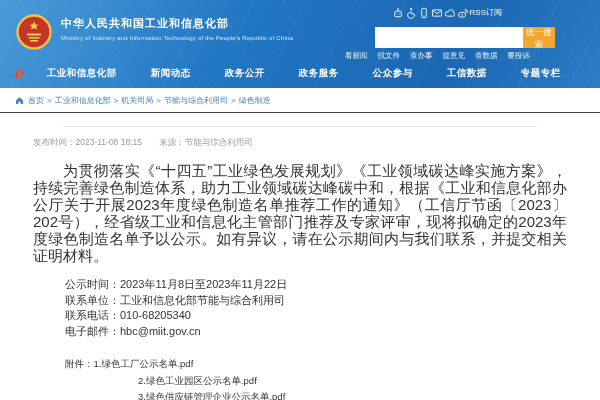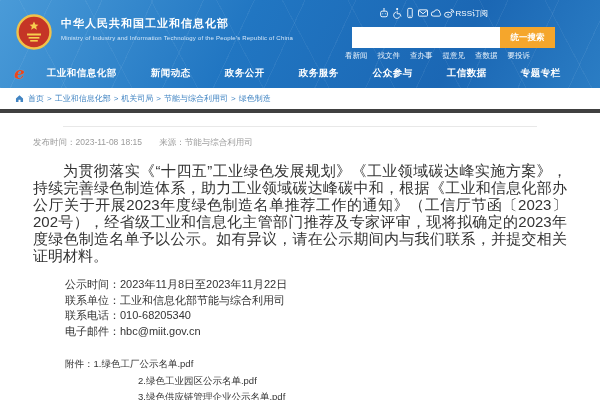--- a/index.html
+++ b/index.html
@@ -16,39 +16,39 @@
     background:
       repeating-linear-gradient(115deg, rgba(255,255,255,0.06) 0 1px, transparent 1px 46px),
       repeating-linear-gradient(62deg, rgba(255,255,255,0.05) 0 1px, transparent 1px 58px);
   }
   .banner-left { position: absolute; left: 16px; top: 10px; display: flex; align-items: flex-start; z-index: 2; }
   .emblem { width: 36px; height: 36px; margin-top: 4px; }
   .titles { margin-left: 9px; }
   .site-title { color: #ffffff; font-size: 11px; font-weight: bold; letter-spacing: 1px; margin-top: 6px; cursor: pointer; }
   .site-subtitle { color: #d8e9f9; font-size: 6px; margin-top: 4px; letter-spacing: 0.2px; }
 
-  .utility-row { position: absolute; right: 112px; top: 7px; display: flex; align-items: center; gap: 1px; z-index: 2; }
+  .utility-row { position: absolute; right: 98px; top: 7px; display: flex; gap: 1px; z-index: 2; }
   .utility-row svg { width: 12px; height: 12px; display: block; cursor: pointer; }
   .rss { color: #ffffff; font-size: 8px; cursor: pointer; }
 
   .search-row { position: absolute; right: 45px; top: 27px; display: flex; z-index: 2; }
   .search-input { width: 148px; height: 21px; border: none; outline: none; background: #ffffff; padding: 0 6px; font-size: 9px; }
-  .search-button { width: 55px; height: 21px; border: none; background: #f5a62c; color: #ffffff; font-size: 8.5px; cursor: pointer; font-family: inherit; font-weight: bold; }
+  .search-button { width: 32px; height: 21px; border: none; background: #f5a62c; color: #ffffff; font-size: 8.5px; cursor: pointer; font-family: inherit; }
 
   .quick-links { position: absolute; left: 345px; top: 51px; display: flex; gap: 10px; z-index: 2; }
   .quick-links span { color: #eaf3fb; font-size: 7.5px; cursor: pointer; }
 
   .nav { position: absolute; left: 0; right: 0; top: 58px; height: 30px; display: flex; align-items: center; padding-left: 14px; z-index: 2; }
   .nav-logo { font-family: "DejaVu Serif", serif; font-style: italic; font-weight: bold; font-size: 17px; color: #e8481e; margin-right: 22px; line-height: 1; cursor: pointer;
               text-shadow: 0 0 1px rgba(255,255,255,0.4); }
   .nav-item { color: #ffffff; font-size: 9.5px; font-weight: bold; margin-right: 34px; cursor: pointer; letter-spacing: 0.5px; }
   .nav-item:first-of-type { margin-right: 36px; }
 
   
-  .breadcrumb { height: 25px; display: flex; align-items: center; padding-left: 15px; background: #ffffff; border-bottom: 4px solid #404040; }
+  .breadcrumb { height: 25px; display: flex; align-items: center; padding-left: 15px; background: #ffffff; border-bottom: 1px solid #404040; }
   .breadcrumb svg { width: 9px; height: 9px; margin-right: 4px; }
   .crumb { color: #4285c3; font-size: 8px; cursor: pointer; }
   .crumb-sep { color: #4285c3; font-size: 8px; margin: 0 3px; }
 
   
   .article { padding: 0 33px; }
   .article-title { text-align: center; font-size: 15px; font-weight: bold; color: #1a1a1a; margin-top: 21px; letter-spacing: 0.5px; }
   .divider { height: 1px; background: #e8e8e8; margin: 13px 30px 0 30px; }
   .meta { margin-top: 10px; font-size: 8.5px; color: #9b9b9b; }
   .meta .src { margin-left: 15px; }

